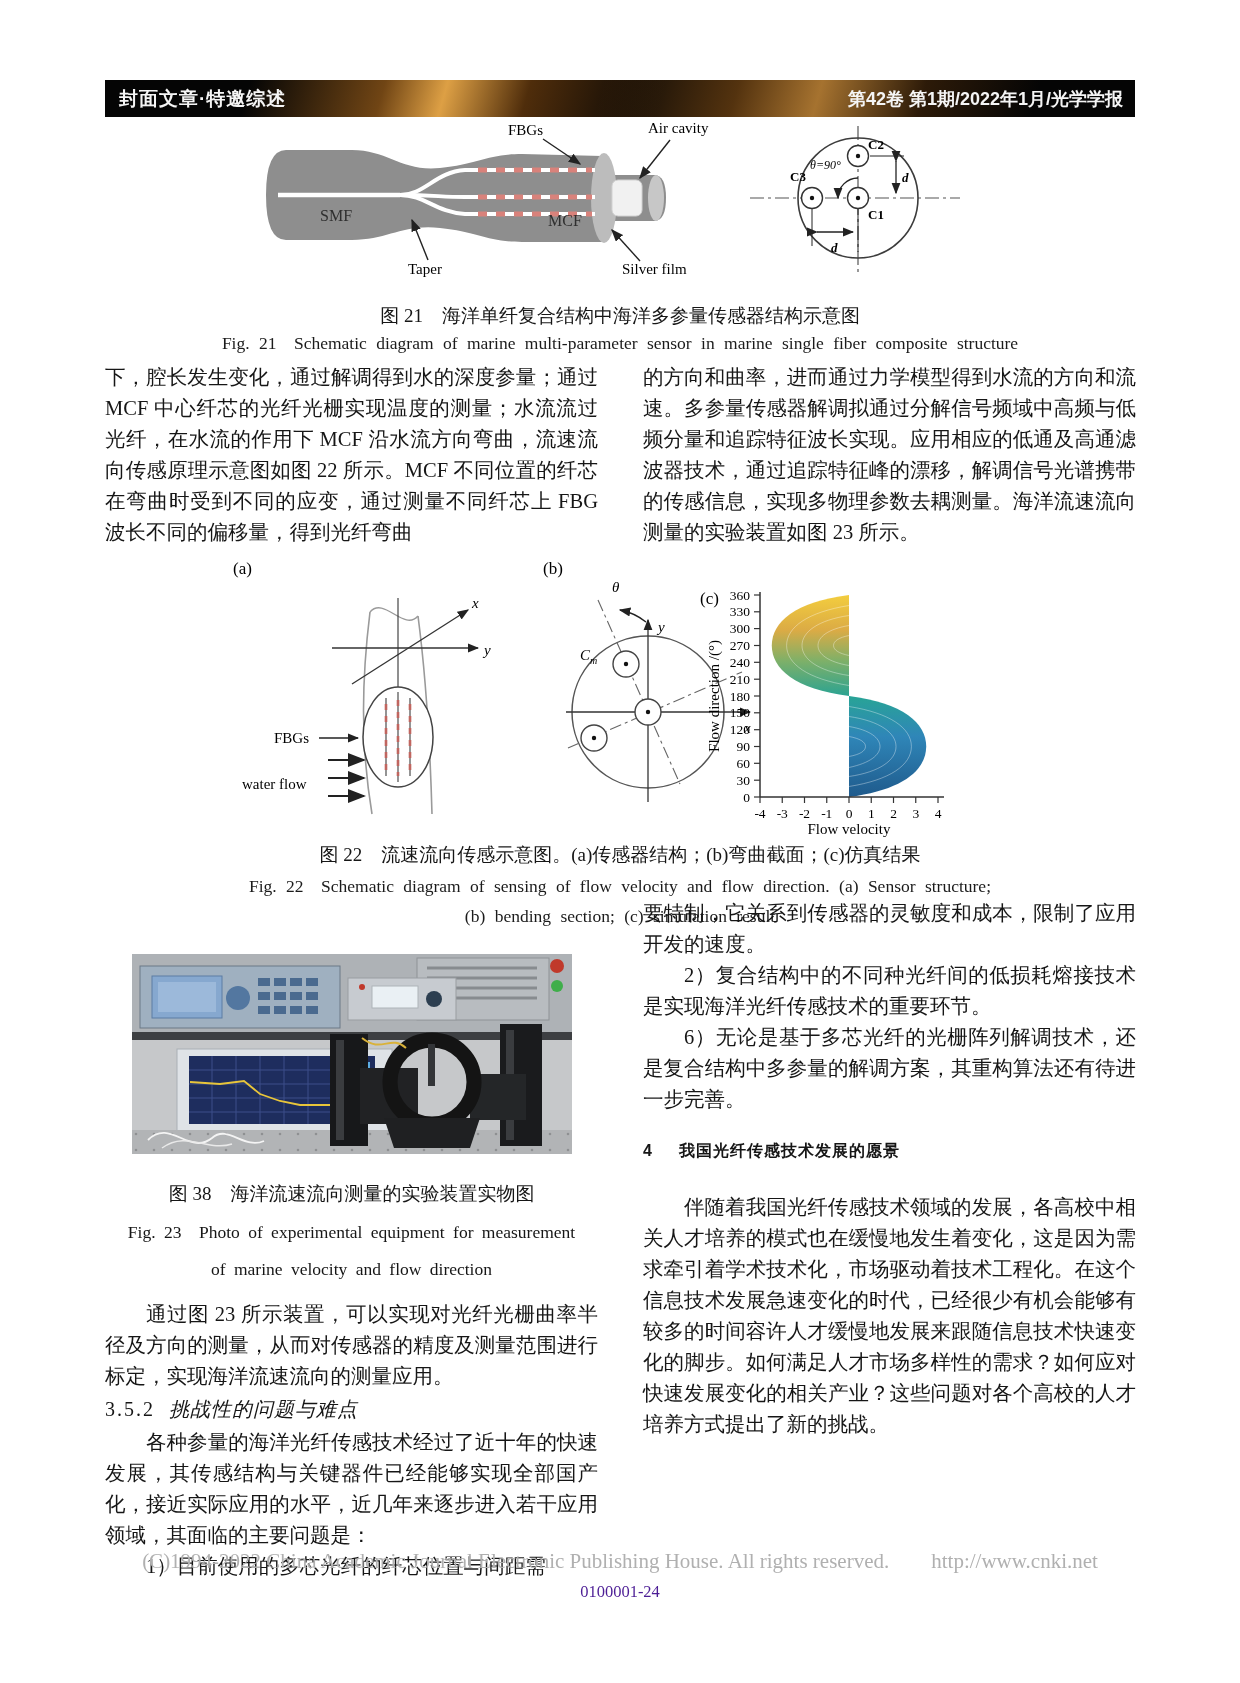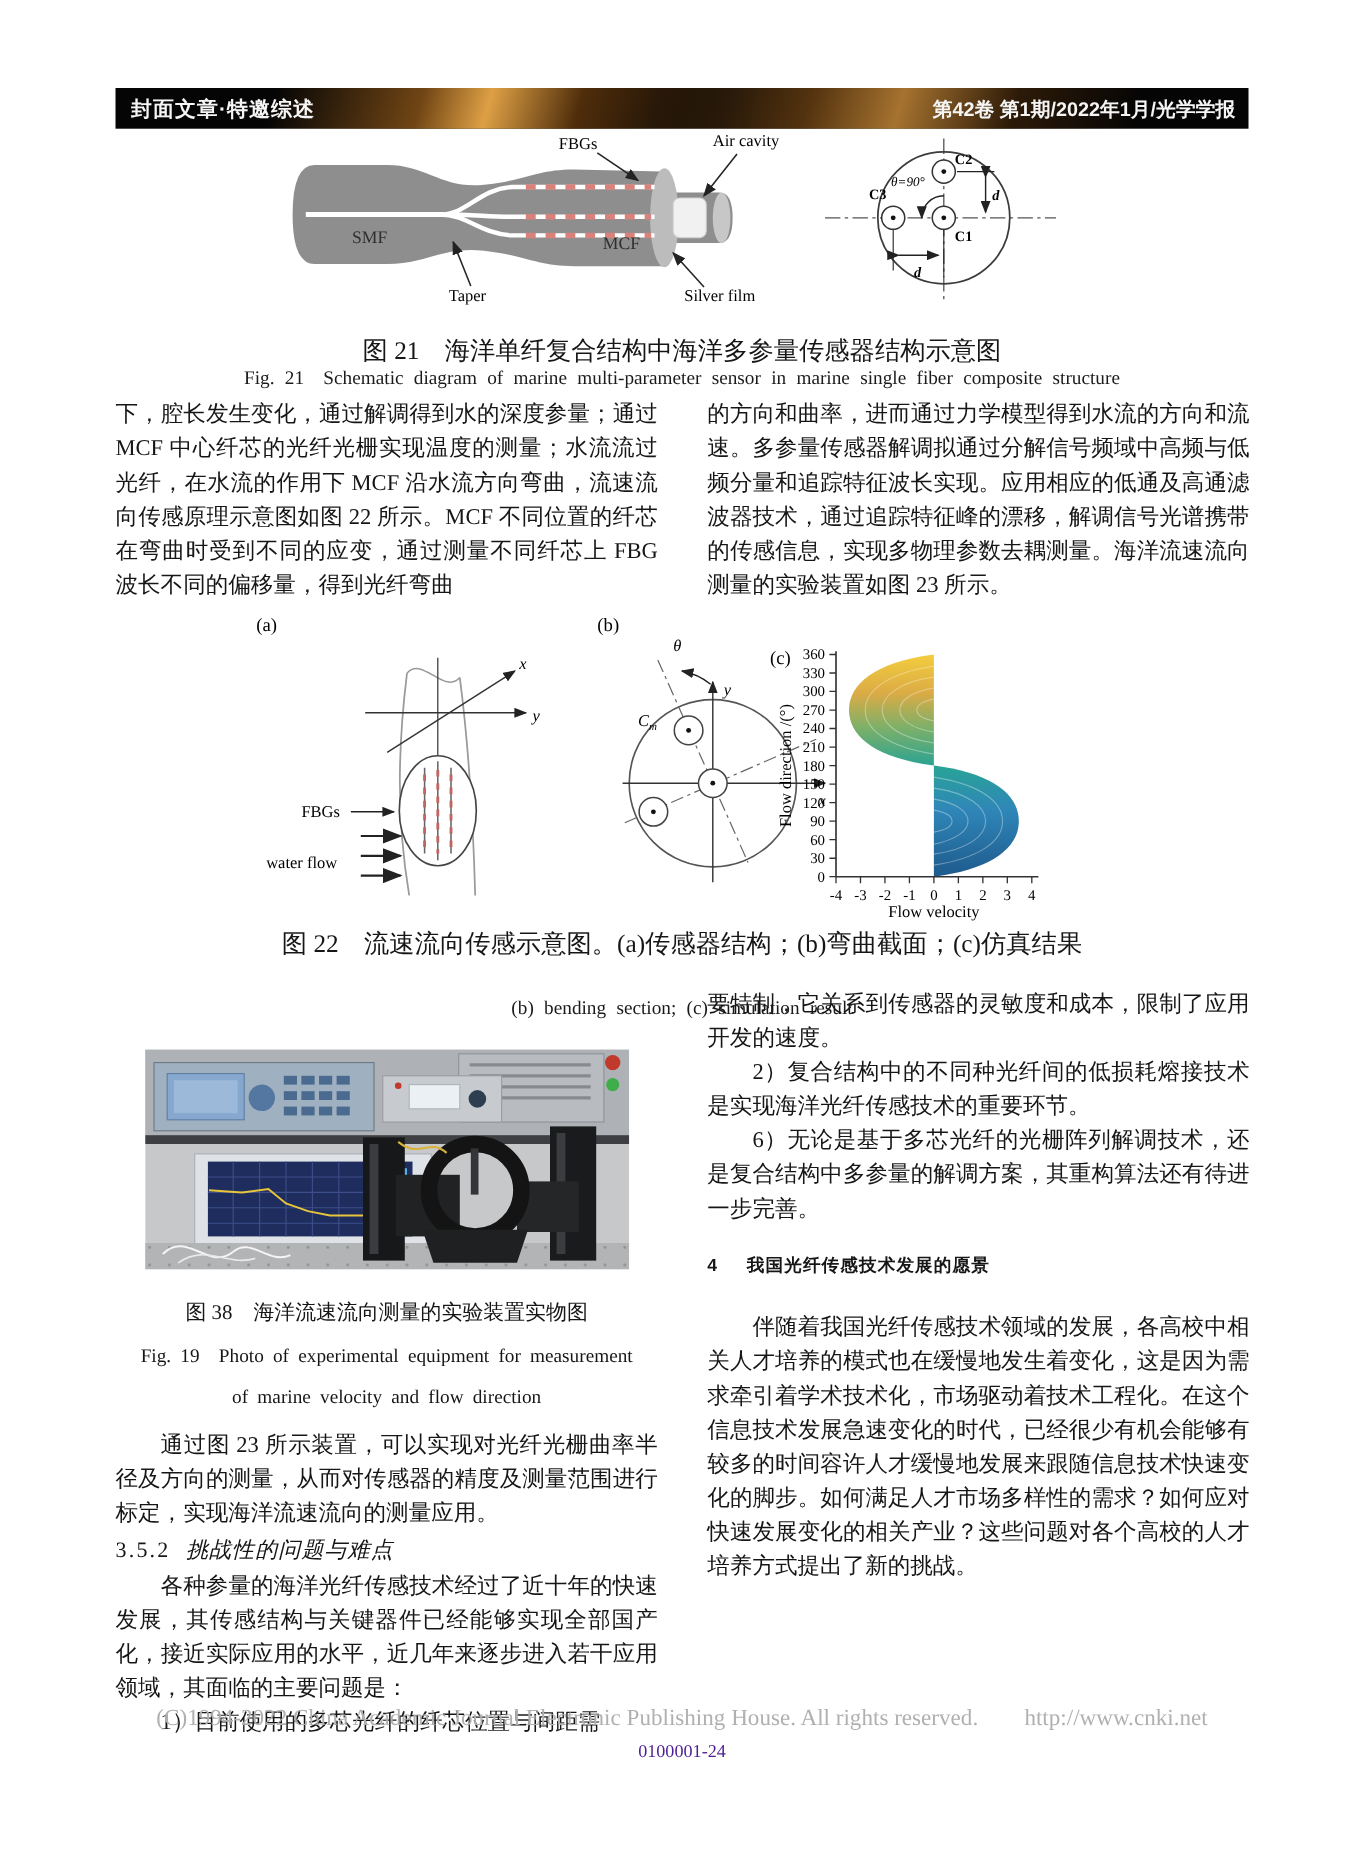--- a/index.html
+++ b/index.html
@@ -11,21 +11,21 @@
       linear-gradient(106deg, rgba(0,0,0,0) 14%, rgba(124,76,22,0.9) 27%, rgba(233,168,72,0.95) 33%, rgba(92,52,12,0.85) 41%, rgba(0,0,0,0) 54%),
       linear-gradient(106deg, rgba(0,0,0,0) 48%, rgba(110,66,18,0.75) 61%, rgba(206,142,58,0.8) 69%, rgba(66,38,10,0.65) 79%, rgba(0,0,0,0) 90%),
       #050505;
     display:flex;align-items:center;justify-content:space-between;}
   .header-bar .hleft{margin-left:14px;color:#f5f5f5;font-size:19px;font-weight:bold;
     font-family:"Liberation Sans","DejaVu Sans",sans-serif;letter-spacing:1px;}
   .header-bar .hright{margin-right:12px;color:#f5f5f5;font-size:18px;font-weight:bold;
     font-family:"Liberation Sans","DejaVu Sans",sans-serif;}
   
   .cap{position:absolute;left:105px;width:1030px;text-align:center;}
-  .cap-zh{font-size:23px;}
+  .cap-zh{font-size:19px;}
   .cap-en{font-size:17.5px;word-spacing:5px;color:#1b1b1b;}
   
   .col{position:absolute;width:493px;font-size:20.5px;line-height:31px;text-align:justify;}
   .col p{margin:0;text-align:justify;}
   .col p.indent{text-indent:2em;}
   .subsec{margin:2px 0;font-size:20px;}
   .subsec .num{font-style:normal;letter-spacing:2px;}
   .subsec .ttl{font-style:italic;margin-left:14px;letter-spacing:1px;}
   .sec-heading{margin:20px 0 26px 0;font-family:"Liberation Sans","DejaVu Sans",sans-serif;
     font-size:16px;font-weight:bold;letter-spacing:1px;}
@@ -263,20 +263,21 @@
             <text x="693.75" y="266">3</text>
           <text x="716" y="266">4</text>
         </g>
         <text x="497" y="144" font-size="15" text-anchor="middle" transform="rotate(-90 497 144)">Flow direction /(°)</text>
         <text x="627" y="282" font-size="15" text-anchor="middle">Flow velocity</text>
       </g>
     </svg>
   </div>
 
   <div class="cap cap-zh" style="top:842px;">图 22　流速流向传感示意图。(a)传感器结构；(b)弯曲截面；(c)仿真结果</div>
+  <div class="cap cap-en" style="top:874px;">Fig. 22　Schematic diagram of sensing of flow velocity and flow direction. (a) Sensor structure;</div>
   <div class="cap cap-en" style="top:906px;">(b) bending section; (c) simulation result</div>
 
   <div class="col" style="left:105px;top:898px;">
     <svg class="photo-block" width="440" height="200" viewBox="0 0 440 200">
       <defs>
         <pattern id="dots" width="18" height="16" patternUnits="userSpaceOnUse">
           <circle cx="4" cy="4" r="1.3" fill="#8e9092"></circle>
         </pattern>
       </defs>
       <rect x="0" y="0" width="440" height="200" fill="#c6c8ca"></rect>
@@ -356,21 +357,21 @@
         <circle cx="300" cy="128" r="42" stroke="#141414" stroke-width="15" fill="none"></circle>
         <rect x="296" y="90" width="7" height="42" fill="#333538"></rect>
         <polygon points="252,164 348,164 338,194 262,194" fill="#1f2022"></polygon>
       </g>
       <path d="M230,84 C250,100 258,80 274,94" stroke="#d9b23a" stroke-width="2" fill="none"></path>
       <path d="M16,186 C38,164 58,202 80,184 C96,170 112,196 132,187" stroke="#f4f4f4" stroke-width="1.8" fill="none"></path>
       <path d="M30,194 C55,176 75,198 100,190" stroke="#e9e9e9" stroke-width="1.5" fill="none"></path>
     </svg>
 
     <div class="cap23 zh">图 38　海洋流速流向测量的实验装置实物图</div>
-    <div class="cap23 en">Fig. 19　Photo of experimental equipment for measurement</div>
+    <div class="cap23 en">Fig. 23　Photo of experimental equipment for measurement</div>
     <div class="cap23 en" style="margin-top:6px;">of marine velocity and flow direction</div>
 
     <p class="indent" style="margin-top:14px;">通过图 23 所示装置，可以实现对光纤光栅曲率半径及方向的测量，从而对传感器的精度及测量范围进行标定，实现海洋流速流向的测量应用。</p>
     <div class="subsec">
       <span class="num">3.5.2</span><span class="ttl">挑战性的问题与难点</span>
     </div>
     <p class="indent">各种参量的海洋光纤传感技术经过了近十年的快速发展，其传感结构与关键器件已经能够实现全部国产化，接近实际应用的水平，近几年来逐步进入若干应用领域，其面临的主要问题是：</p>
     <p class="indent">1）目前使用的多芯光纤的纤芯位置与间距需</p>
   </div>
 

